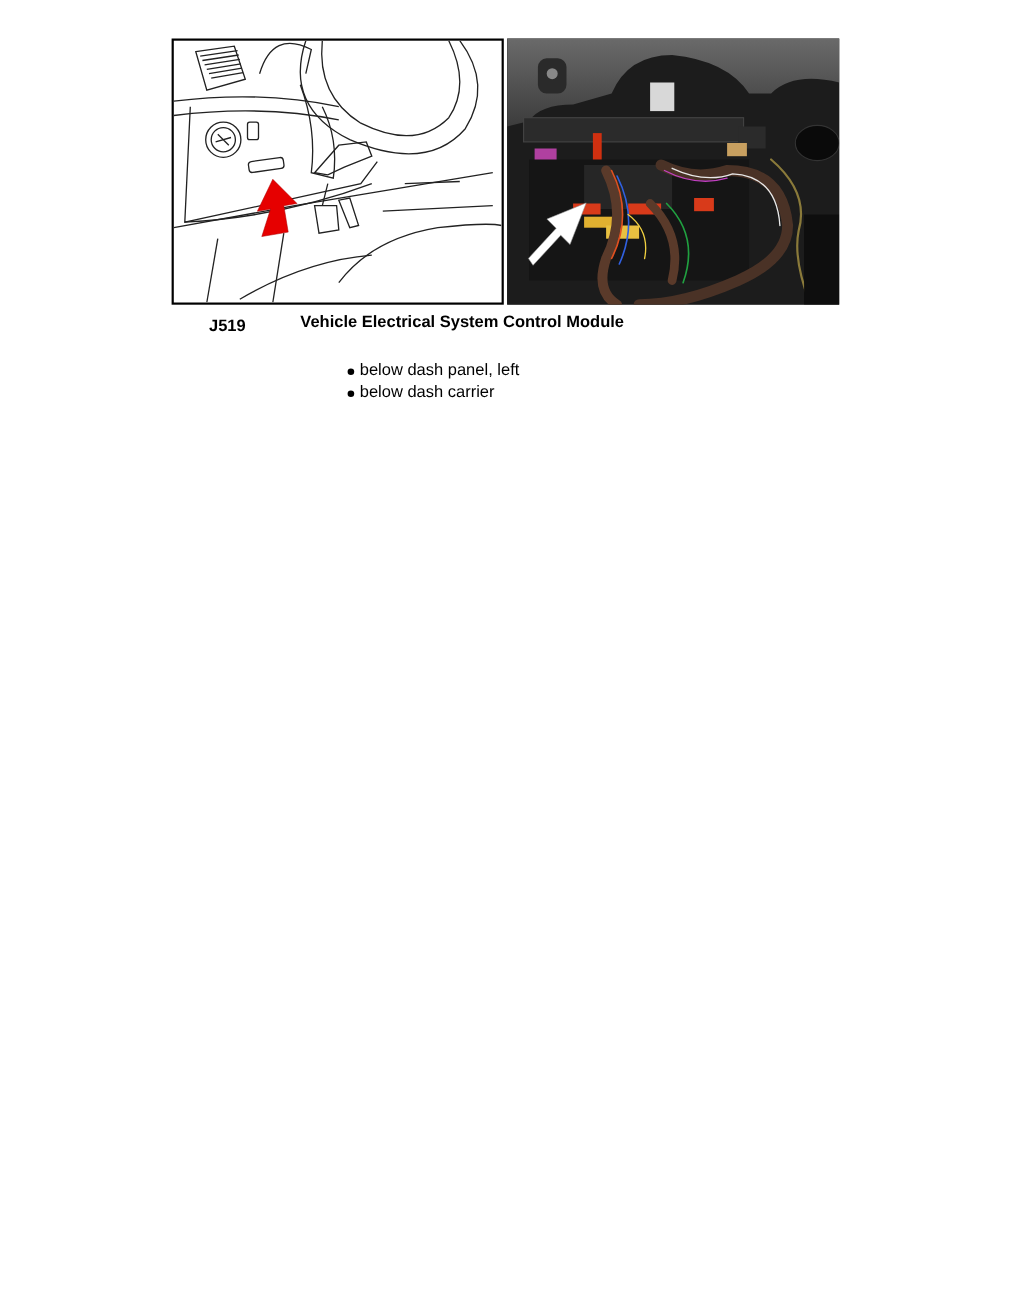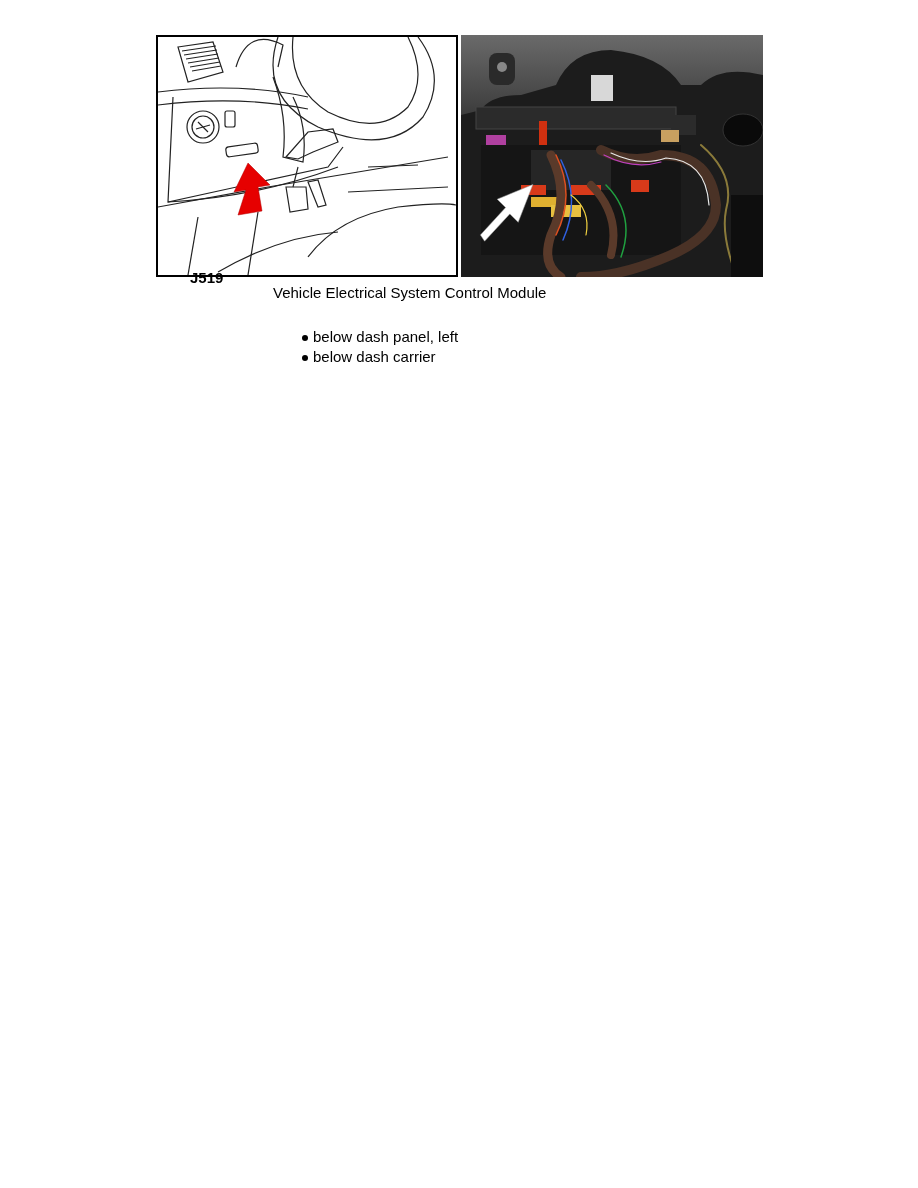--- a/index.html
+++ b/index.html
@@ -1,21 +1,21 @@
 <!DOCTYPE html>
 <html><head>
 <meta charset="utf-8">
 <style>
   html, body { margin: 0; padding: 0; background: #ffffff; }
   body { width: 918px; height: 1188px; position: relative; overflow: hidden; font-family: "Liberation Sans", sans-serif; color: #000; }
   .figure-left { position: absolute; left: 156px; top: 35px; width: 298px; height: 238px; border: 2px solid #000; background: #fff; overflow: hidden; }
   .figure-right { position: absolute; left: 461px; top: 35px; width: 302px; height: 242px; background: #1a1a1a; overflow: hidden; }
-  .caption-code { position: absolute; left: 190px; top: 269px; font-size: 15px; font-weight: bold; }
-  .caption-title { position: absolute; left: 273px; top: 284px; font-size: 15px; font-weight: normal; }
-  .bullets { position: absolute; left: 301px; top: 327px; font-size: 15px; line-height: 20px; margin: 0; padding: 0; list-style: none; }
+  .caption-code { position: absolute; left: 190px; top: 288px; font-size: 15px; font-weight: bold; }
+  .caption-title { position: absolute; left: 273px; top: 284px; font-size: 15px; font-weight: bold; }
+  .bullets { position: absolute; left: 315px; top: 327px; font-size: 15px; line-height: 20px; margin: 0; padding: 0; list-style: none; }
   .bullets li { position: relative; padding-left: 12px; }
   .bullets li::before { content: ""; position: absolute; left: 1px; top: 8px; width: 6px; height: 6px; border-radius: 50%; background: #000; }
   svg { display: block; }
 </style>
 </head>
 <body>
 
 <div class="figure-left">
   <svg width="298" height="238" viewBox="0 0 298 238">
     <g fill="none" stroke="#222" stroke-width="1.2">

